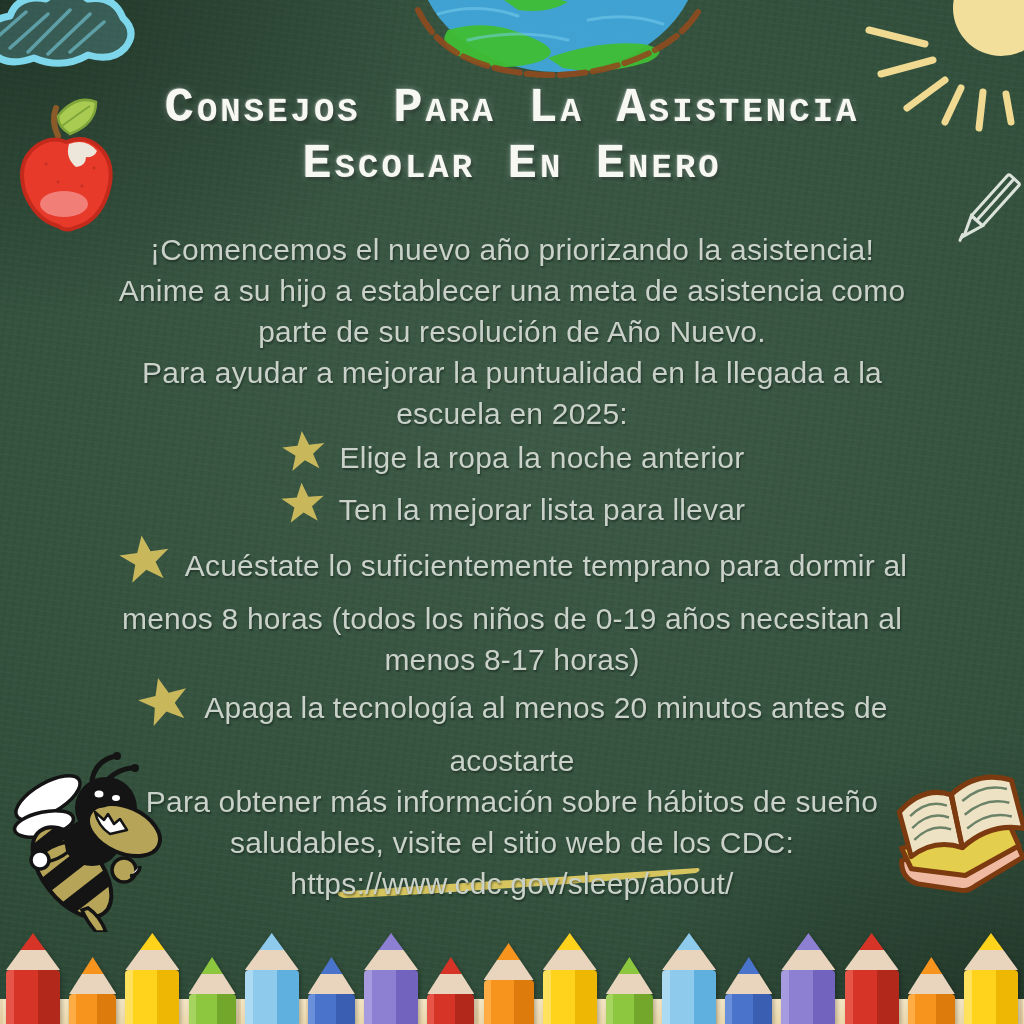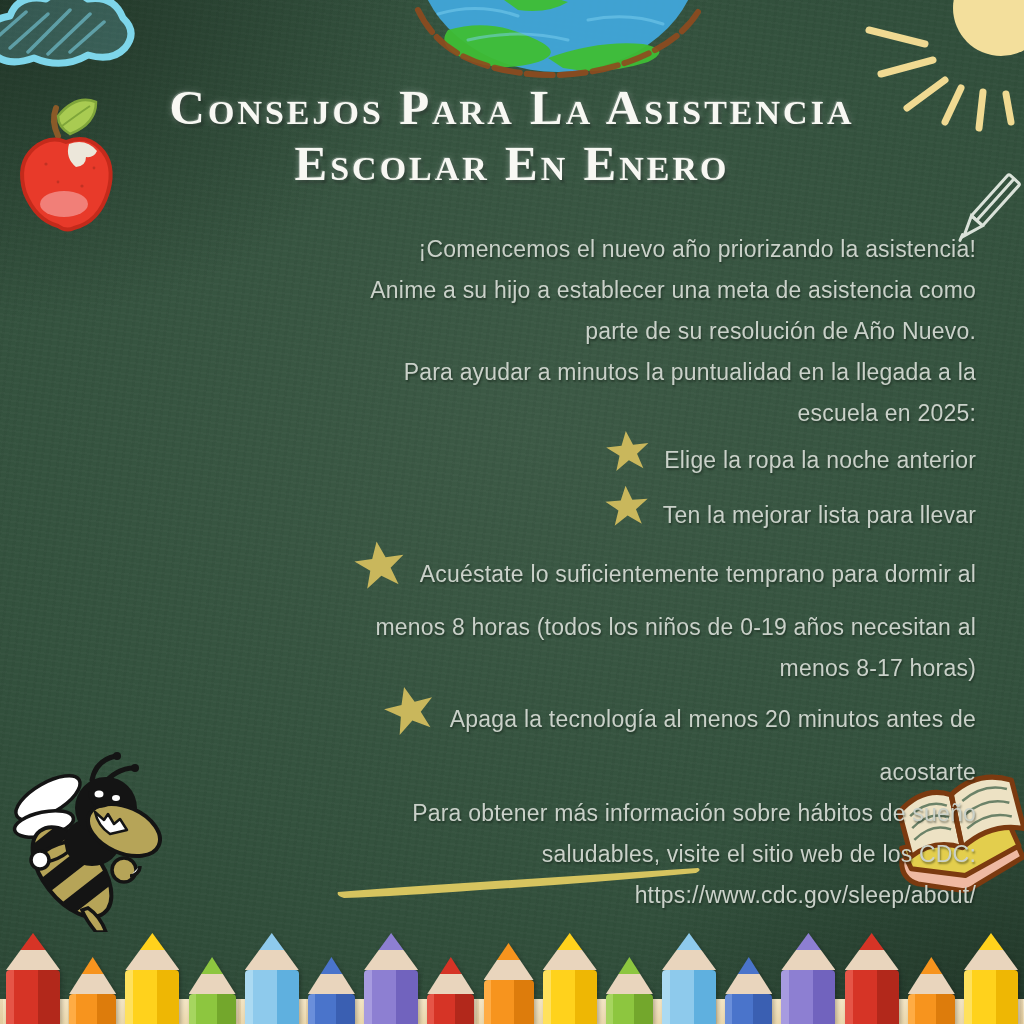--- a/index.html
+++ b/index.html
@@ -23,32 +23,32 @@
       radial-gradient(60% 45% at 0% 0%, rgba(10,18,12,0.40) 0%, transparent 70%),
       radial-gradient(55% 40% at 100% 100%, rgba(10,18,12,0.35) 0%, transparent 70%),
       radial-gradient(140% 120% at 50% 50%, transparent 60%, rgba(8,16,10,0.35) 100%);
   }
   .deco{position:absolute;z-index:2;}
   .layer{position:absolute;z-index:3;left:0;right:0;}
 
   
   #title{
     top:80px;text-align:center;
-    font-family:Liberation Serif, serif;
+    font-family:Liberation Mono, monospace;
     font-weight:bold;
     font-variant:small-caps;text-transform:capitalize;
     font-size:49px;line-height:56px;letter-spacing:3px;
     color:#f8f8f3;
     text-shadow:0 0 7px rgba(255,255,255,0.30), 2px 3px 3px rgba(10,22,14,0.55), -1px -1px 0 rgba(255,255,255,0.18);
   }
 
   
   #copy{
-    top:229px;left:48px;right:48px;text-align:right;
-    color:#cad1c9;font-size:23px;line-height:41px;
+    top:229px;left:48px;right:48px;text-align:center;
+    color:#cad1c9;font-size:30px;line-height:41px;
     text-shadow:1px 2px 2px rgba(10,22,14,0.45);
     letter-spacing:0.2px;
   }
   .line{white-space:nowrap;}
   .star-icon{display:inline-block;vertical-align:middle;margin:-6px 12px 0 0;}
 
   
 
   
   #tray{
@@ -137,21 +137,21 @@
 
   <div class="layer" id="title">
     <div>Consejos para la asistencia</div>
     <div>escolar en enero</div>
   </div>
 
   <div class="layer" id="copy">
       <div class="line"><span>¡Comencemos el nuevo año priorizando la asistencia!</span></div>
       <div class="line"><span>Anime a su hijo a establecer una meta de asistencia como</span></div>
       <div class="line"><span>parte de su resolución de Año Nuevo.</span></div>
-      <div class="line"><span>Para ayudar a minutos la puntualidad en la llegada a la</span></div>
+      <div class="line"><span>Para ayudar a mejorar la puntualidad en la llegada a la</span></div>
       <div class="line"><span>escuela en 2025:</span></div>
       <div class="line"><span class="star-icon"><svg width="48" height="48" viewBox="0 0 24 24" style="transform:rotate(-6deg)">
             <path d="M12 1.4l2.9 7.2h7.7l-6.2 4.8 2.4 7.5-6.8-4.7-6.8 4.7 2.4-7.5-6.2-4.8h7.7z" fill="#c9b75c"></path>
           </svg></span><span>Elige la ropa la noche anterior</span></div>
       <div class="line"><span class="star-icon"><svg width="48" height="48" viewBox="0 0 24 24" style="transform:rotate(-4deg)">
             <path d="M12 1.4l2.9 7.2h7.7l-6.2 4.8 2.4 7.5-6.8-4.7-6.8 4.7 2.4-7.5-6.2-4.8h7.7z" fill="#c9b75c"></path>
           </svg></span><span>Ten la mejorar lista para llevar</span></div>
       <div class="line"><span class="star-icon"><svg width="56" height="56" viewBox="0 0 24 24" style="transform:rotate(-8deg)">
             <path d="M12 1.4l2.9 7.2h7.7l-6.2 4.8 2.4 7.5-6.8-4.7-6.8 4.7 2.4-7.5-6.2-4.8h7.7z" fill="#c9b75c"></path>
           </svg></span><span>Acuéstate lo suficientemente temprano para dormir al</span></div>

